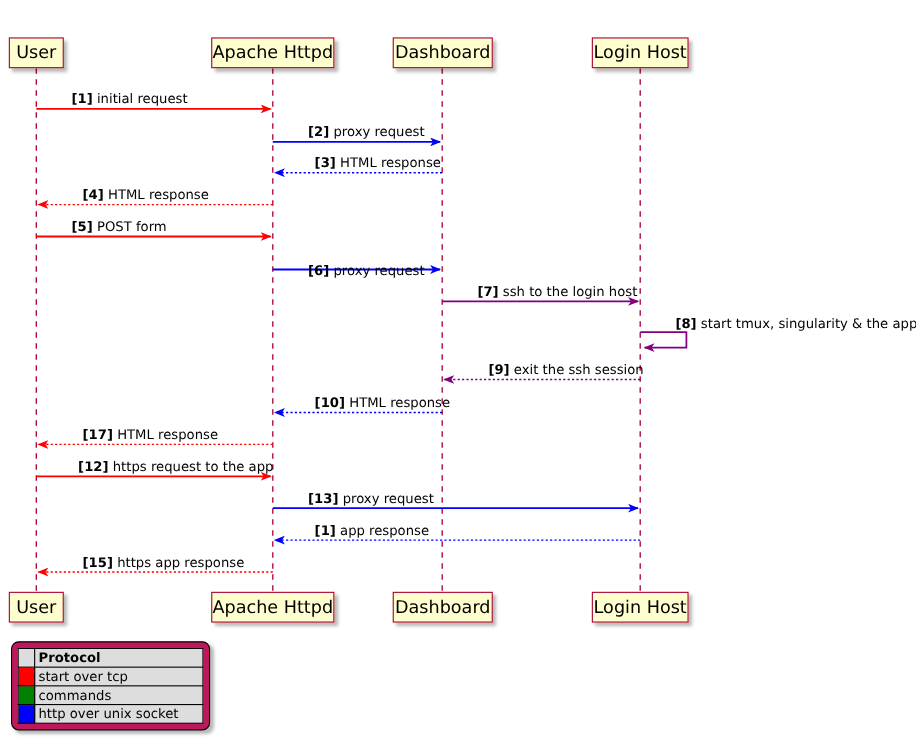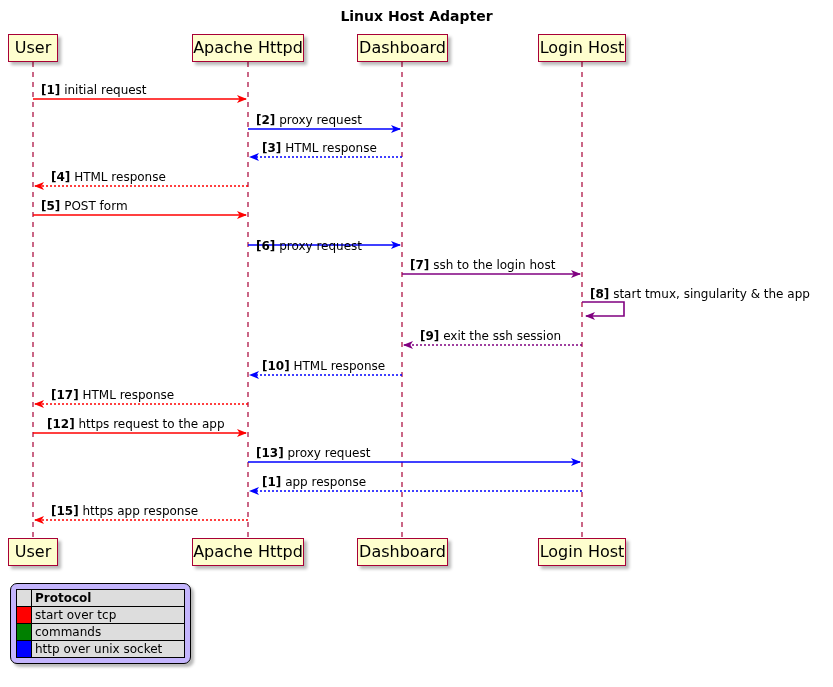--- a/index.html
+++ b/index.html
@@ -45,30 +45,31 @@
     white-space: nowrap;
     font-family: "DejaVu Sans", sans-serif;
   }
   
   .msg-label {
     position: absolute;
     font-size: 12px;
     color: #000000;
     white-space: nowrap;
     font-family: "DejaVu Sans", sans-serif;
+    margin-left: 24px;
   }
   .msg-label b { font-weight: bold; }
 
   
   .legend {
     position: absolute;
     left: 10px;
     top: 583px;
     width: 181px;
-    background: #c4b5fd;
+    background: #be185d;
     border: 1.5px solid #000000;
     border-radius: 7px;
     box-shadow: 3px 3px 3px rgba(0,0,0,0.28);
     padding: 5px;
     box-sizing: border-box;
   }
   .legend table {
     border-collapse: collapse;
     width: 100%;
     background: #DDDDDD;
@@ -89,21 +90,20 @@
   }
   .legend td.head {
     font-weight: bold;
   }
 </style>
 </head>
 <body>
 
 <div id="diagram">
 
-  <div class="title">Linux Host Adapter</div>
 
   <svg id="canvas" width="833" height="687" style="position:absolute;left:0;top:0;">
       <defs>
         <marker id="ah0" markerWidth="10" markerHeight="8" refX="9" refY="4" orient="auto" markerUnits="userSpaceOnUse">
           <path d="M0,0 L10,4 L0,8 L2.6,4 Z" fill="#FF0000"></path>
         </marker>
         <marker id="ah1" markerWidth="10" markerHeight="8" refX="9" refY="4" orient="auto" markerUnits="userSpaceOnUse">
           <path d="M0,0 L10,4 L0,8 L2.6,4 Z" fill="#0000FF"></path>
         </marker>
         <marker id="ah2" markerWidth="10" markerHeight="8" refX="9" refY="4" orient="auto" markerUnits="userSpaceOnUse">

